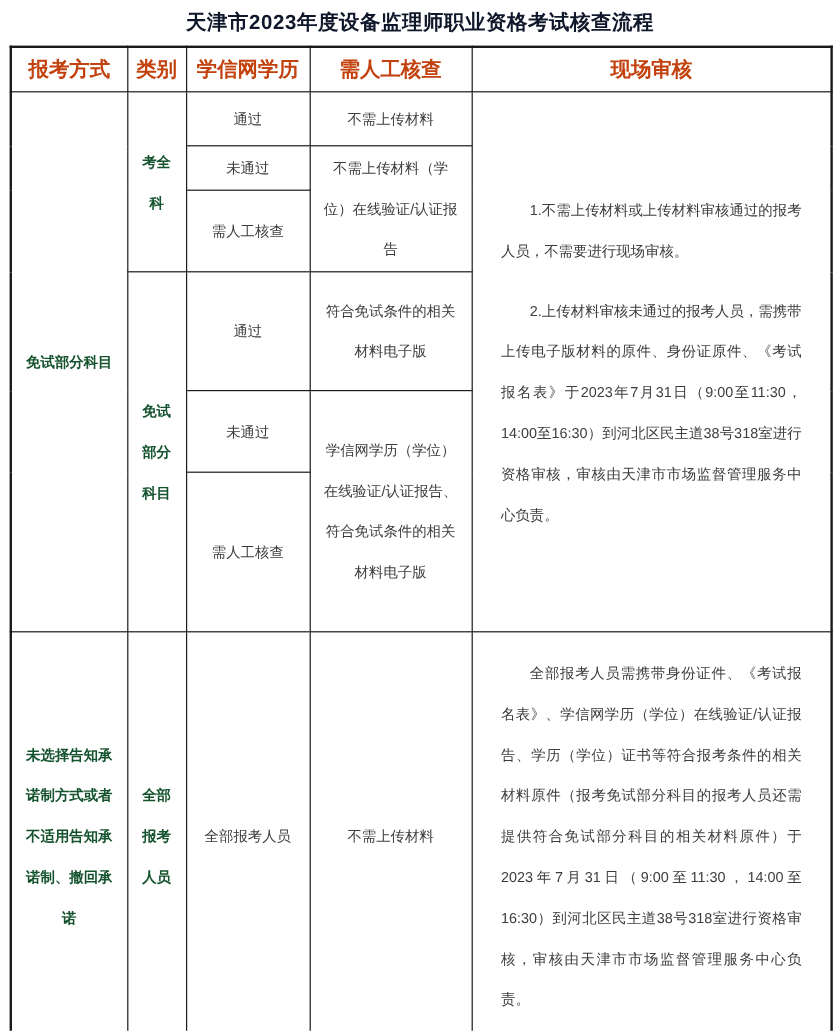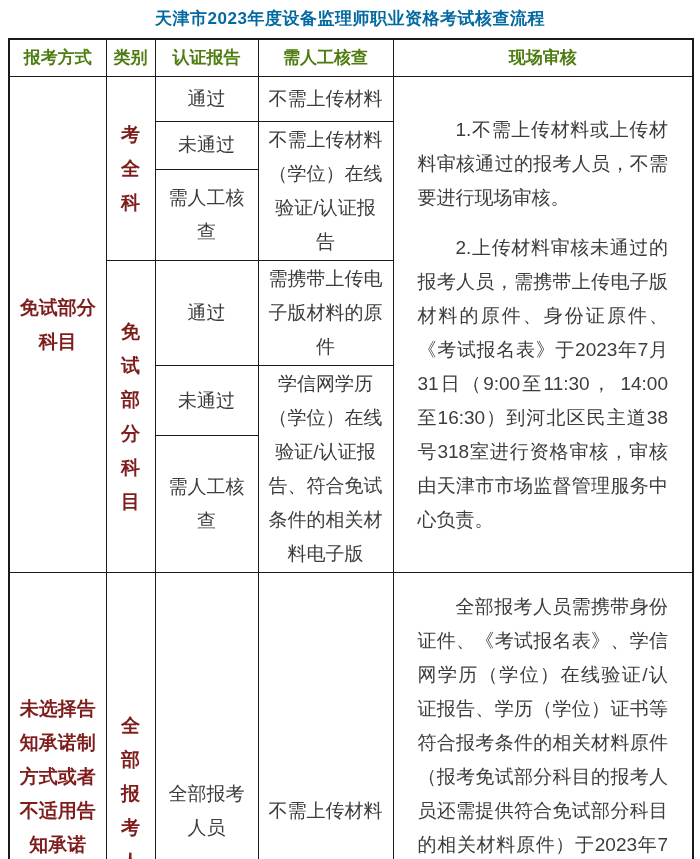--- a/index.html
+++ b/index.html
@@ -8,47 +8,47 @@
     box-sizing:border-box;
     padding-top:7px;
     font-family:"Liberation Sans","DejaVu Sans",sans-serif;
     color:#3c3c3c;
     background:#ffffff;
   }
   .doc-title{
     text-align:center;
     font-size:17px;
     font-weight:bold;
-    color:#0369a1;
+    color:#0f172a;
     margin:0 0 8px 0;
     letter-spacing:0.5px;
   }
   table.review{
     border-collapse:collapse;
     table-layout:fixed;
     margin:0 8px;
     width:684px;
     border:2px solid #1a1a1a;
   }
   table.review th, table.review td{
     border:1px solid #1a1a1a;
     vertical-align:middle;
     text-align:center;
-    font-size:19px;
+    font-size:12px;
     line-height:34px;
     padding:1px 8px;
     overflow:hidden;
   }
   table.review th{
     font-size:17px;
     font-weight:bold;
-    color:#4d7c0f;
+    color:#c2410c;
     padding:1px 2px;
   }
-  td.bold{font-weight:bold;color:#7f1d1d;}
+  td.bold{font-weight:bold;color:#14532d;}
   col.c1{width:97px;}
   col.c2{width:49px;}
   col.c3{width:103px;}
   col.c4{width:135px;}
   col.c5{width:300px;}
   td.c2pad{padding:1px 5px;}
   td.c4pad{padding:1px 6px;margin-top:45px;}
   tr.hrow{height:32px;}
   tr.r1{height:45px;}
   tr.r2{height:35px;}
@@ -79,21 +79,21 @@
       <col class="c1">
         <col class="c2">
         <col class="c3">
         <col class="c4">
         <col class="c5">
     </colgroup>
     <thead>
       <tr class="hrow">
         <th>报考方式</th>
         <th>类别</th>
-        <th>认证报告</th>
+        <th>学信网学历</th>
         <th>需人工核查</th>
         <th>现场审核</th>
       </tr>
     </thead>
     <tbody>
       <tr class="r1">
         <td rowspan="6" class="bold">免试部分科目</td>
         <td rowspan="3" class="bold c2pad">考全科</td>
         <td>通过</td>
         <td class="c4pad">不需上传材料</td>
@@ -105,21 +105,21 @@
       <tr class="r2">
         <td>未通过</td>
         <td rowspan="2" class="c4pad">不需上传材料（学位）在线验证/认证报告</td>
       </tr>
       <tr class="r3">
         <td>需人工核查</td>
       </tr>
       <tr class="r4">
         <td rowspan="3" class="bold c2pad">免试部分科目</td>
         <td>通过</td>
-        <td class="c4pad">需携带上传电子版材料的原件</td>
+        <td class="c4pad">符合免试条件的相关材料电子版</td>
       </tr>
       <tr class="r5">
         <td>未通过</td>
         <td rowspan="2" class="c4pad">学信网学历（学位）在线验证/认证报告、符合免试条件的相关材料电子版</td>
       </tr>
       <tr class="r6">
         <td>需人工核查</td>
       </tr>
       <tr class="r7">
         <td class="bold">未选择告知承诺制方式或者不适用告知承诺制、撤回承诺</td>

